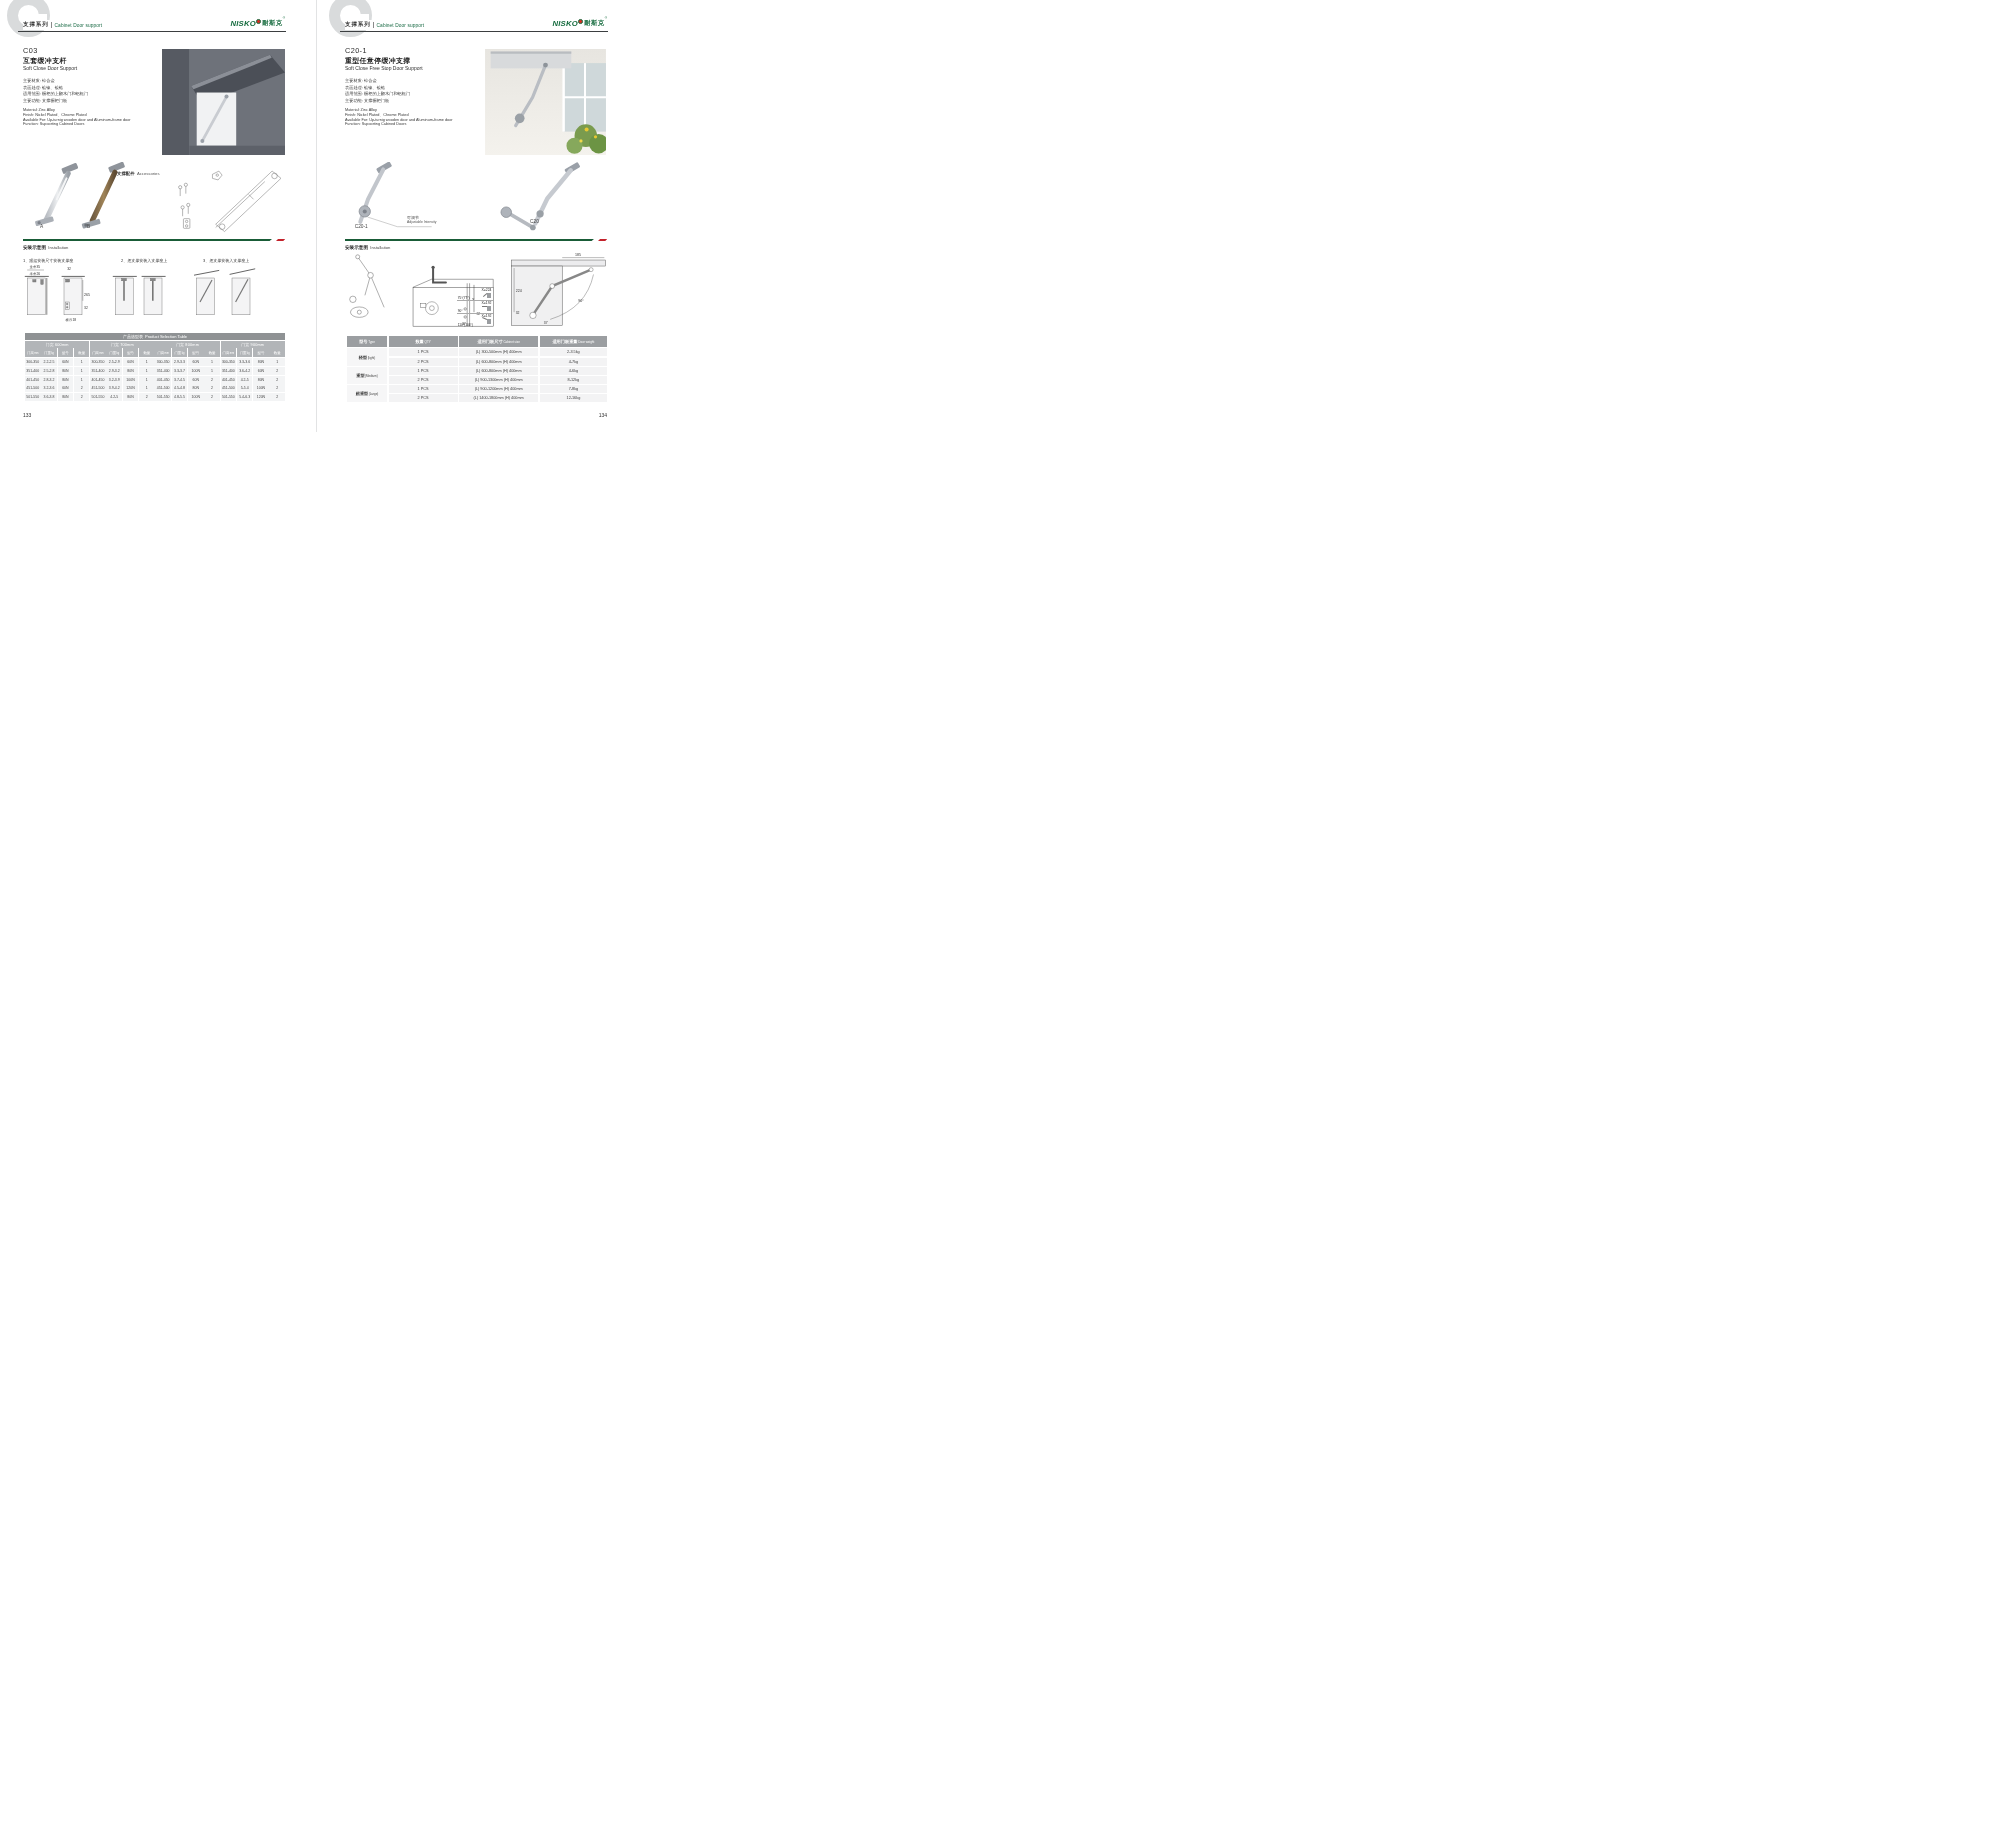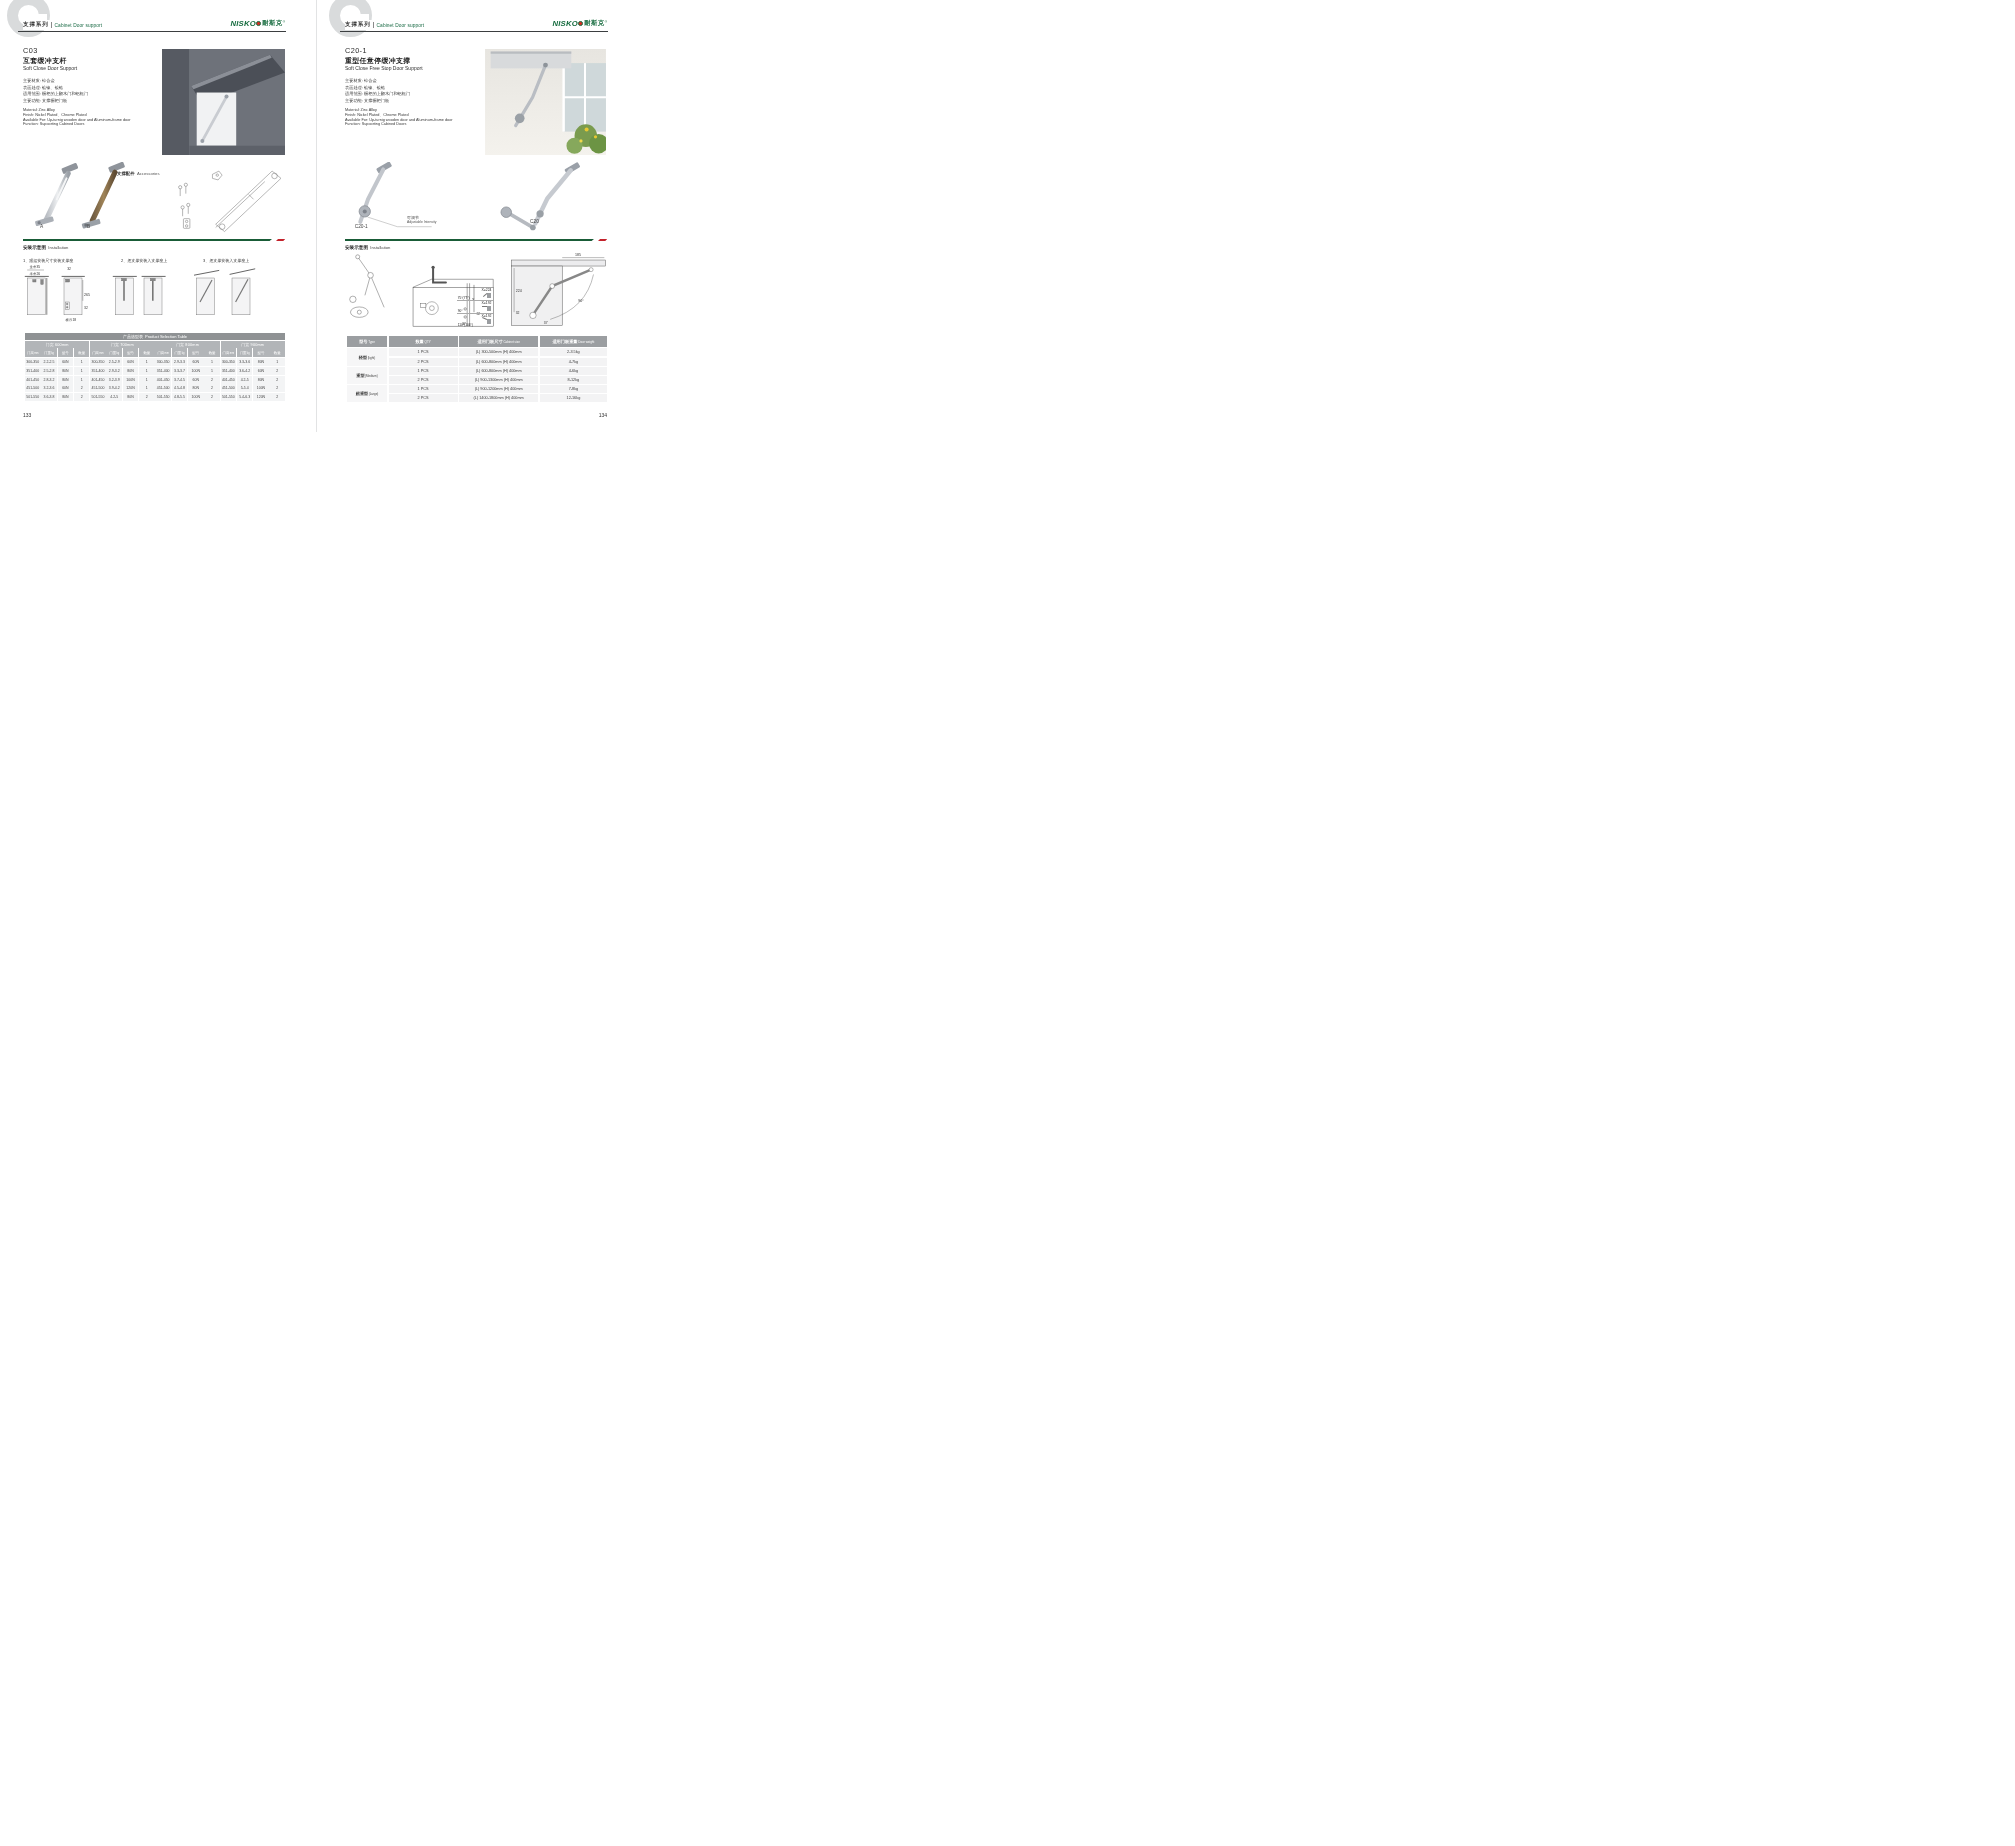--- a/index.html
+++ b/index.html
@@ -14,21 +14,21 @@
   .page.right .page-inner{left:29px;}
 
   
   .watermark-ring{position:absolute;left:-16px;top:-6.4px;width:21px;height:21px;border:11.7px solid #d9dbdc;border-radius:50%;}
   .watermark-notch{position:absolute;left:18px;top:8.9px;width:11.3px;height:13.7px;background:#fff;}
   .series-row{position:absolute;left:0;top:20px;display:flex;align-items:center;background:#fff;padding:1.2px 4px 1.2px 0;}
   .series-cn{font-size:5.6px;font-weight:bold;letter-spacing:0.8px;color:#3a3a3a;}
   .series-divider{width:0.4px;height:6px;background:#8a8a8a;margin:0 3.2px 0 2.4px;}
   .series-en{font-size:4.8px;color:#1a6b45;letter-spacing:0.1px;}
   .header-underline{position:absolute;left:-4.8px;top:31px;width:268px;height:1px;background:#3b3e40;}
-  .logo{position:absolute;right:0;top:19.3px;display:flex;align-items:center;}
+  .logo{position:absolute;right:0;top:19.3px;display:flex;}
   .logo-en{font-size:7.7px;font-weight:800;color:#156b3e;letter-spacing:0.2px;font-style:italic;}
   .logo-dot{width:2.8px;height:2.8px;border-radius:50%;background:#d42b20;border:0.8px solid #156b3e;margin:0 1.2px 0 0.4px;}
   .logo-cn{font-size:6.4px;font-weight:800;color:#156b3e;letter-spacing:0.4px;}
   .logo-reg{font-size:3.2px;color:#156b3e;vertical-align:top;margin-top:-3.2px;}
 
   
   .prod-code{position:absolute;left:0;top:46px;font-size:7.3px;color:#2b2b2b;font-weight:500;letter-spacing:0.4px;}
   .prod-title-cn{position:absolute;left:0;top:56px;font-size:6.9px;font-weight:bold;color:#222;letter-spacing:0.4px;}
   .prod-title-en{position:absolute;left:0;top:65px;font-size:5px;color:#333;}
   .specs-cn{position:absolute;left:0;top:78px;font-size:4.2px;line-height:6.6px;color:#3a3a3a;}

